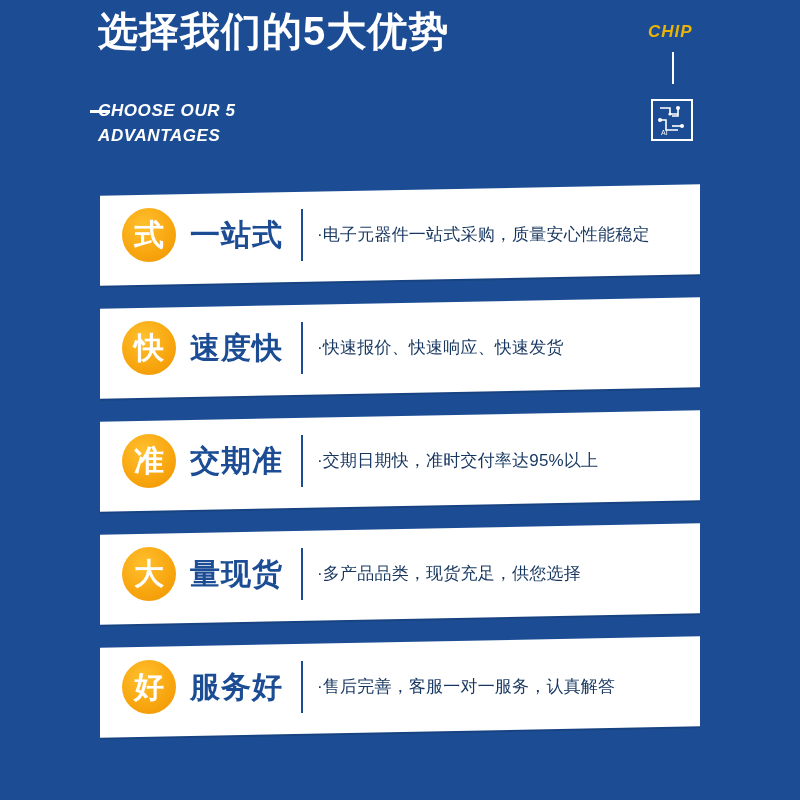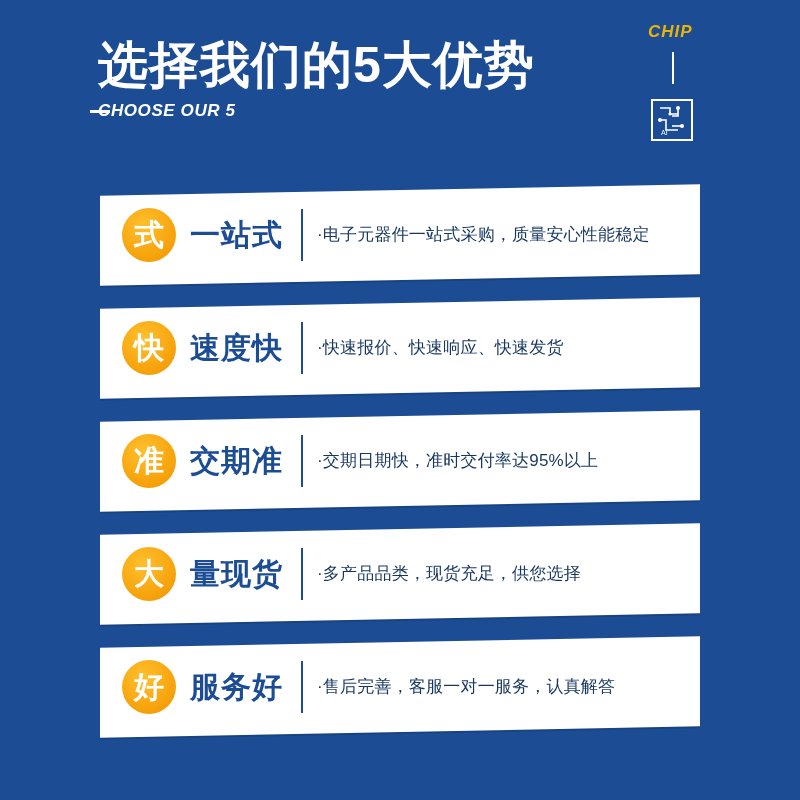--- a/index.html
+++ b/index.html
@@ -26,22 +26,22 @@
   .header {
     position: absolute;
     left: 0;
     top: 0;
     width: 800px;
     height: 175px;
   }
   .title-cn {
     position: absolute;
     left: 98px;
-    top: 32px;
-    font-size: 50px;
+    top: 4px;
+    font-size: 40px;
     font-weight: bold;
     color: #ffffff;
     letter-spacing: 1px;
     white-space: nowrap;
   }
   .subtitle-wrap {
     position: absolute;
     left: 98px;
     top: 98px;
     width: 280px;
@@ -161,20 +161,21 @@
 <body>
 
 <div class="page">
 
   <div class="header">
     <div class="title-cn">选择我们的5大优势</div>
 
     <div class="subtitle-wrap">
       <span class="subtitle-dash"></span>
       <div class="subtitle-en">CHOOSE OUR 5</div>
+      <div class="subtitle-en">ADVANTAGES</div>
     </div>
 
     <div class="chip-label">CHIP</div>
     <div class="chip-line"></div>
 
     <svg class="chip-icon" viewBox="0 0 48 48">
       <rect x="4" y="4" width="40" height="40" fill="none" stroke="#ffffff" stroke-width="2"></rect>
       <path d="M12 12 h10 v6 h8" fill="none" stroke="#ffffff" stroke-width="1.6"></path>
       <path d="M30 12 v8 h-6" fill="none" stroke="#ffffff" stroke-width="1.6"></path>
       <path d="M12 24 h6 v10 h12" fill="none" stroke="#ffffff" stroke-width="1.6"></path>

